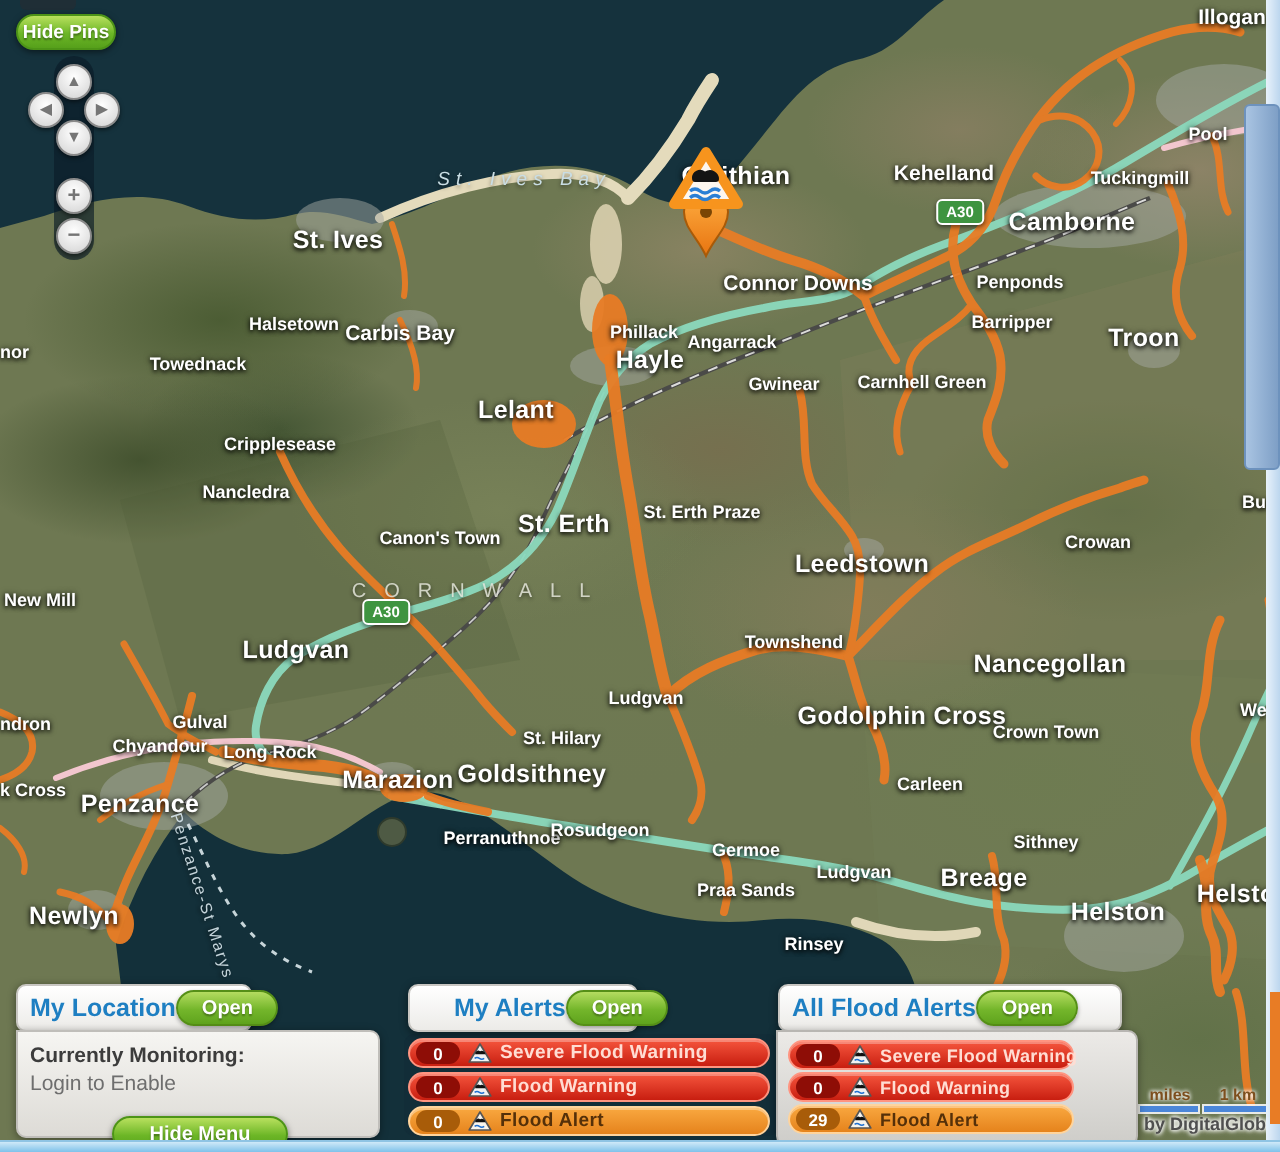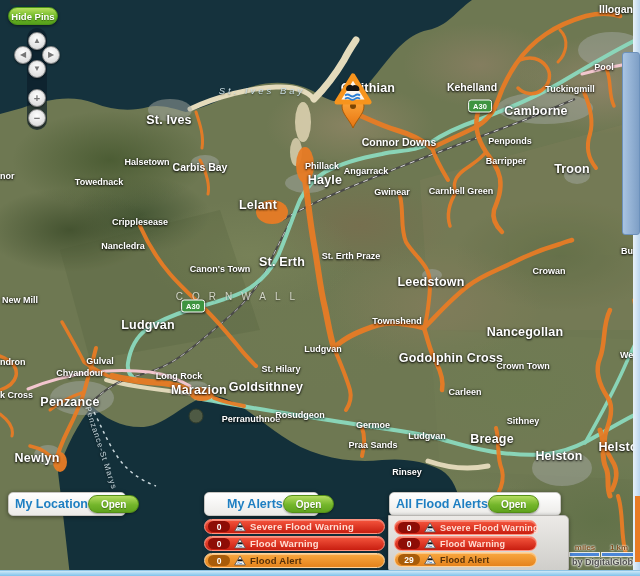--- a/index.html
+++ b/index.html
@@ -243,21 +243,21 @@
         <span class="map-label s left" style="left: 2px; top: 300px;">New Mill</span>
         <span class="map-label l" style="left: 148px; top: 325px;">Ludgvan</span>
         <span class="map-label s" style="left: 397px; top: 321px;">Townshend</span>
         <span class="map-label l" style="left: 525px; top: 332px;">Nancegollan</span>
         <span class="map-label l" style="left: 451px; top: 358px;">Godolphin Cross</span>
         <span class="map-label s" style="left: 523px; top: 366px;">Crown Town</span>
         <span class="map-label s" style="left: 323px; top: 349px;">Ludgvan</span>
         <span class="map-label s" style="left: 281px; top: 369px;">St. Hilary</span>
         <span class="map-label s" style="left: 100px; top: 361px;">Gulval</span>
         <span class="map-label s" style="left: 80px; top: 373px;">Chyandour</span>
-        <span class="map-label s" style="left: 135px; top: 376px; margin-left: 44px;">Long Rock</span>
+        <span class="map-label s" style="left: 135px; top: 376px;">Long Rock</span>
         <span class="map-label s left" style="left: 0px; top: 362px;">ndron</span>
         <span class="map-label s left" style="left: 0px; top: 395px;">k Cross</span>
         <span class="map-label l" style="left: 70px; top: 402px;">Penzance</span>
         <span class="map-label l" style="left: 199px; top: 390px;">Marazion</span>
         <span class="map-label l" style="left: 266px; top: 387px;">Goldsithney</span>
         <span class="map-label l" style="left: 37px; top: 458px;">Newlyn</span>
         <span class="map-label s" style="left: 251px; top: 419px;">Perranuthnoe</span>
         <span class="map-label s" style="left: 300px; top: 415px;">Rosudgeon</span>
         <span class="map-label s" style="left: 373px; top: 425px;">Germoe</span>
         <span class="map-label s" style="left: 373px; top: 445px;">Praa Sands</span>
@@ -305,20 +305,25 @@
   <span class="scale-txt" style="left:570px;width:30px">miles</span>
   <span class="scale-txt" style="left:602px;width:34px">1 km</span>
   <div class="scale-bar" style="left:570px;width:29px"></div>
   <div class="scale-bar" style="left:602px;width:33px"></div>
   <span id="map-attr">by DigitalGlobe</span>
 
   <div class="tab" id="loc-tab">
     <span class="tab-title">My Location</span>
     <button class="open-btn">Open</button>
   </div>
+  <div id="loc-body">
+    <span id="mon-head">Currently Monitoring:</span>
+    <span id="mon-val">Login to Enable</span>
+  </div>
+  <button id="hide-menu">Hide Menu</button>
 
   <div id="alerts-backing"></div>
   <div class="tab" id="alerts-tab">
     <span class="tab-title">My Alerts</span>
     <button class="open-btn">Open</button>
   </div>
   <div class="alert-row sev-red" style="left:204px;top:519px;width:181px">
     <span class="cnt">0</span>
     <svg viewBox="0 0 20 18">
         <path d="M10,1.5 L19,16.5 L1,16.5 Z" fill="#f2f2f2" stroke="#555" stroke-width="1.4" stroke-linejoin="round"></path>

